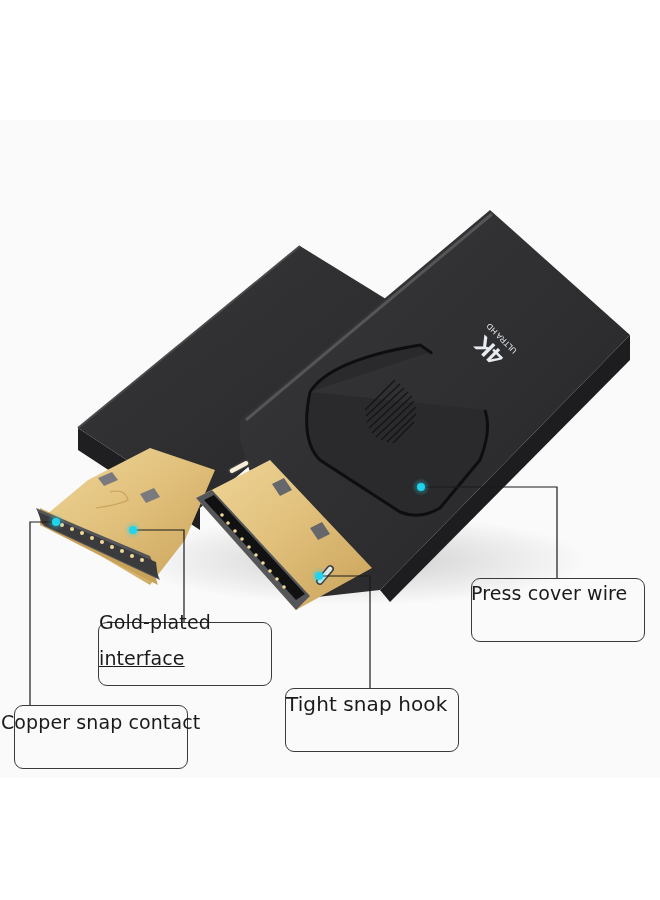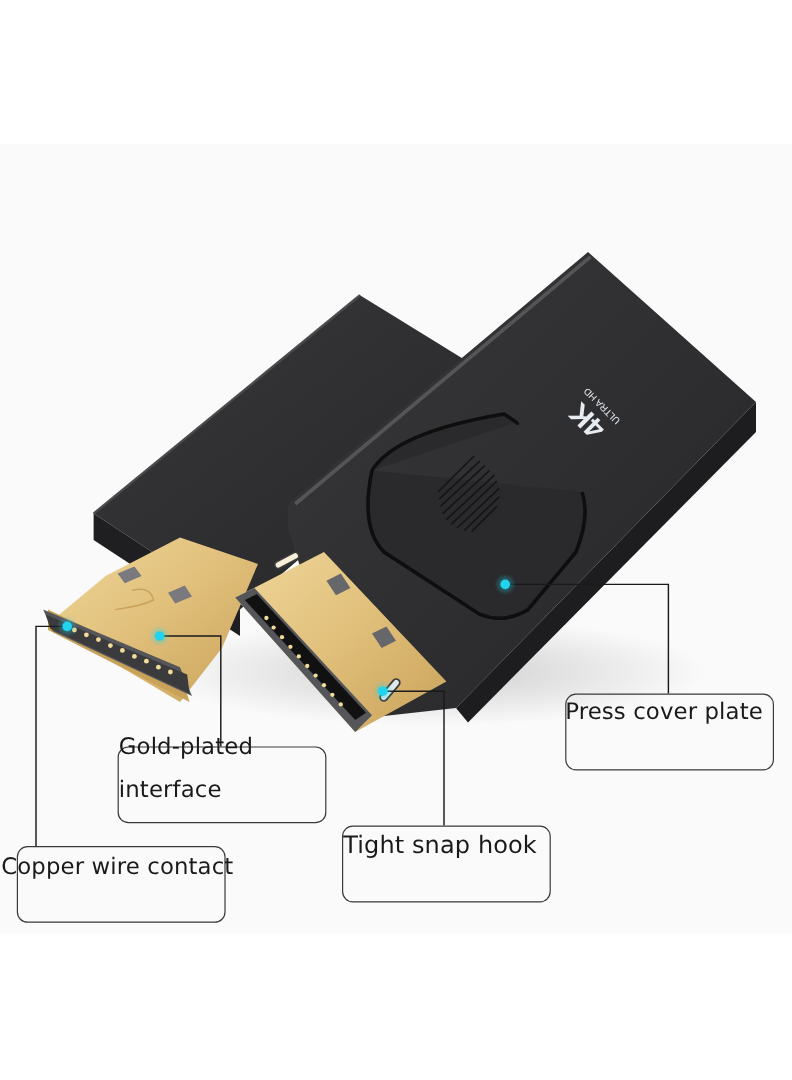--- a/index.html
+++ b/index.html
@@ -132,23 +132,23 @@
     <circle cx="133" cy="530" r="9" fill="url(#glow)"></circle>
       <circle cx="133" cy="530" r="4" fill="#1fd4ec"></circle>
     <circle cx="319" cy="576" r="9" fill="url(#glow)"></circle>
       <circle cx="319" cy="576" r="4" fill="#1fd4ec"></circle>
     <circle cx="56" cy="522" r="9" fill="url(#glow)"></circle>
       <circle cx="56" cy="522" r="4" fill="#1fd4ec"></circle>
   </g>
 </svg>
 
 <div class="callout-box" style="left:471px; top:578px; width:174px; height:64px;"></div>
-<div class="callout-text" style="left:471px; top:583px;">Press cover plate</div>
+<div class="callout-text" style="left:471px; top:583px;">Press cover wire</div>
 
 <div class="callout-box" style="left:98px; top:622px; width:174px; height:64px;"></div>
 <div class="callout-text" style="left:99px; top:612px;">Gold-plated</div>
-<div class="callout-text" style="left:99px; top:648px;">interface</div>
+<div class="callout-text" style="left:99px; top:648px;text-decoration:underline;">interface</div>
 
 <div class="callout-box" style="left:285px; top:688px; width:174px; height:64px;"></div>
 <div class="callout-text" style="left:286px; top:694px; font-size:20px;">Tight snap hook</div>
 
 <div class="callout-box" style="left:14px; top:705px; width:174px; height:64px;"></div>
-<div class="callout-text" style="left:1px; top:712px;">Copper wire contact</div>
+<div class="callout-text" style="left:1px; top:712px;">Copper snap contact</div>
 
 </body></html>

